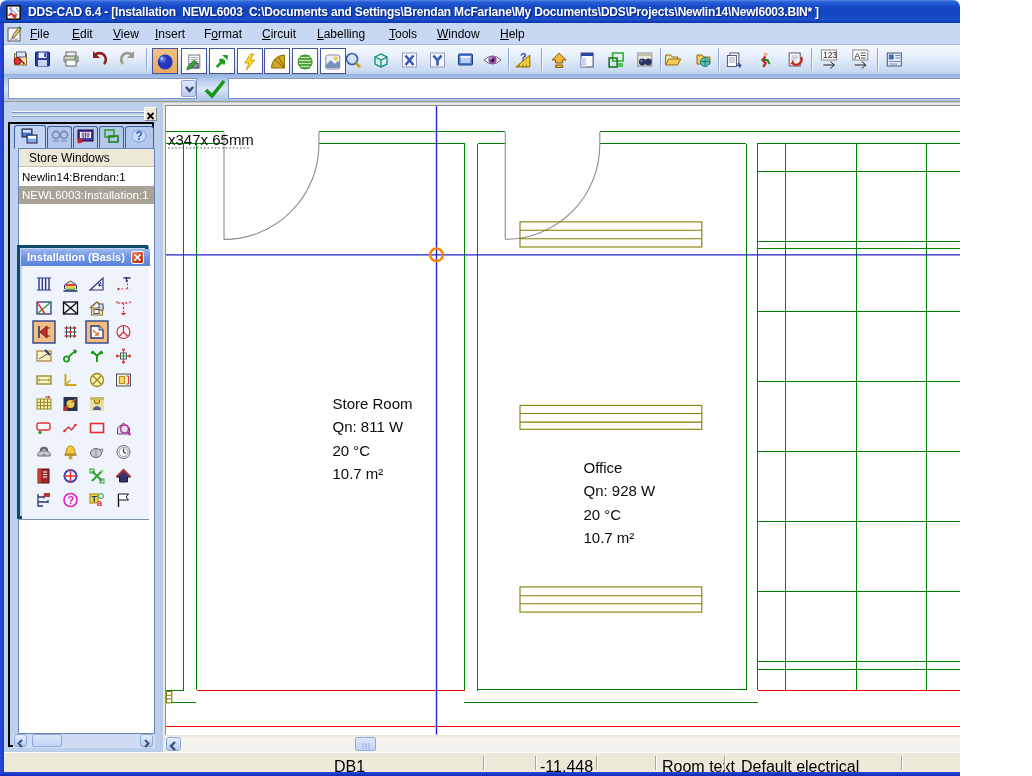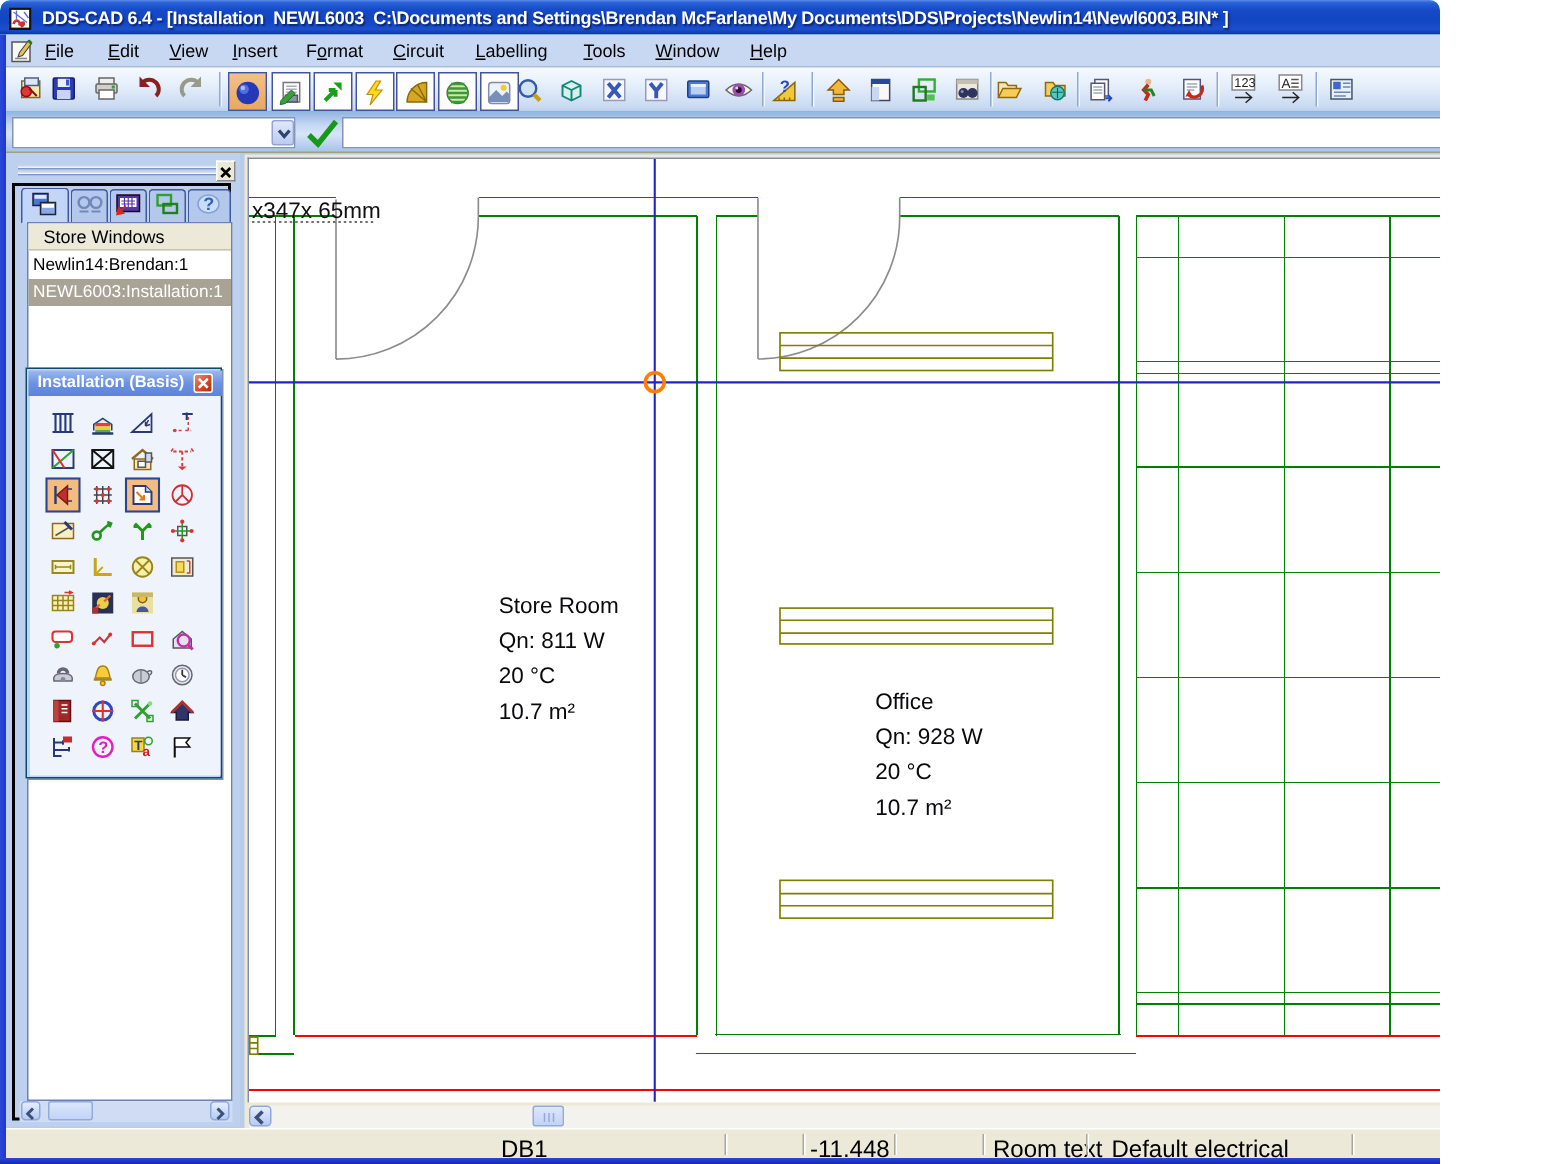--- a/index.html
+++ b/index.html
@@ -1,16 +1,16 @@
 <!DOCTYPE html>
 <html><head><meta charset="utf-8">
 <style>
 *{margin:0;padding:0;box-sizing:border-box}
 html,body{width:1032px;height:776px;overflow:hidden;font-family:"Liberation Sans",sans-serif}
-#win{position:absolute;left:0;top:0;width:960px;height:776px;background:#5eead4;border-radius:7px 7px 0 0;overflow:hidden}
+#win{position:absolute;left:0;top:0;width:960px;height:776px;background:#c4b5fd;border-radius:7px 7px 0 0;overflow:hidden}
 .abs{position:absolute}
 
 #title{left:0;top:0;width:1032px;height:23px;background:linear-gradient(180deg,#5c8ae6 0%,#2861d8 8%,#1549c6 30%,#1245c2 60%,#1d50cc 85%,#0a34a8 100%);border-radius:7px 7px 0 0}
 #title .txt{left:28px;top:5px;color:#fff;font-size:12px;font-weight:bold;white-space:nowrap;letter-spacing:-.2px;text-shadow:1px 1px 1px rgba(10,30,100,.85)}
 .tbtn{top:7px;width:13px;height:13px;border-radius:3px;border:1px solid #e6ecf8}
 .tbtn.b{background:linear-gradient(135deg,#7fa0ea 0%,#3562cc 50%,#1c44b4 100%)}
 .tbtn.r{background:linear-gradient(135deg,#ea8264 0%,#d9512e 45%,#b03012 100%)}
 .tbtn svg{position:absolute;left:0;top:0}
 
 #menu{left:0;top:23px;width:1032px;height:22px;background:#c8d8f2;border-bottom:1px solid #a8bcda}
@@ -34,21 +34,21 @@
 #bborder{left:0;top:772px;width:1032px;height:4px;background:linear-gradient(180deg,#2a48d8,#1228b8)}
 #lborder{left:0;top:23px;width:4px;height:749px;background:linear-gradient(90deg,#2a48d8,#1e38cc)}
 #rborder{left:1027px;top:23px;width:5px;height:749px;background:linear-gradient(90deg,#2a48d8,#1228b8)}
 
 #lpanel{left:4px;top:102px;width:156px;height:649px;background:#bdd0ee}
 .grip{left:8px;width:133px;height:3px;background:#eef3fd;border-bottom:1px solid #7e96c6;border-top:1px solid #c6d4ee}
 #ptabs .tab{top:125px;height:24px;background:#b3c8ec;border:1px solid #41599f;border-bottom:none;border-radius:3px 3px 0 0}
 #plist{left:14px;top:46px;width:137px;height:586px;background:#fff;border:1px solid #6b82b4}
 #phead{left:0px;top:0px;width:135px;height:18px;background:#ece9d8;border-bottom:1px solid #c6c2b0;font-size:12px;padding:2px 0 0 10px}
 
-#itb{left:17px;top:245px;width:131px;height:274px;background:#c2d3f2;border:1px solid #0c4a6e;box-shadow:1px 1px 0 #7e8fb8}
+#itb{left:17px;top:245px;width:131px;height:274px;background:#c2d3f2;border:3px solid #0c4a6e;box-shadow:1px 1px 0 #7e8fb8}
 #ititle{left:1px;top:1px;width:129px;height:17px;background:linear-gradient(180deg,#9db8ee 0%,#6d92e2 50%,#5b83dc 100%);color:#fff;font-weight:bold;font-size:11px;padding:2px 0 0 6px}
 #iicons{left:2px;top:18px;width:127px;height:253px;background:#eff3fc}
 
 #cwin{left:163px;top:103px;width:865px;height:649px;background:#ece9d8}
 #canvas{left:2px;top:2px;width:844px;height:630px;background:#fff;border-left:1px solid #828f9c;border-top:1px solid #828f9c}
 .sbtrack{background:#f4f2ec}
 .sbtn{background:linear-gradient(180deg,#e7eefc 0%,#cddcf8 50%,#b8cbf2 100%);border:1px solid #8fa8dc;border-radius:3px}
 .sthumb{background:linear-gradient(180deg,#dce7fb,#c2d3f6);border:1px solid #93aadd;border-radius:2px}
 text{font-family:"Liberation Sans",sans-serif}
 </style></head>

